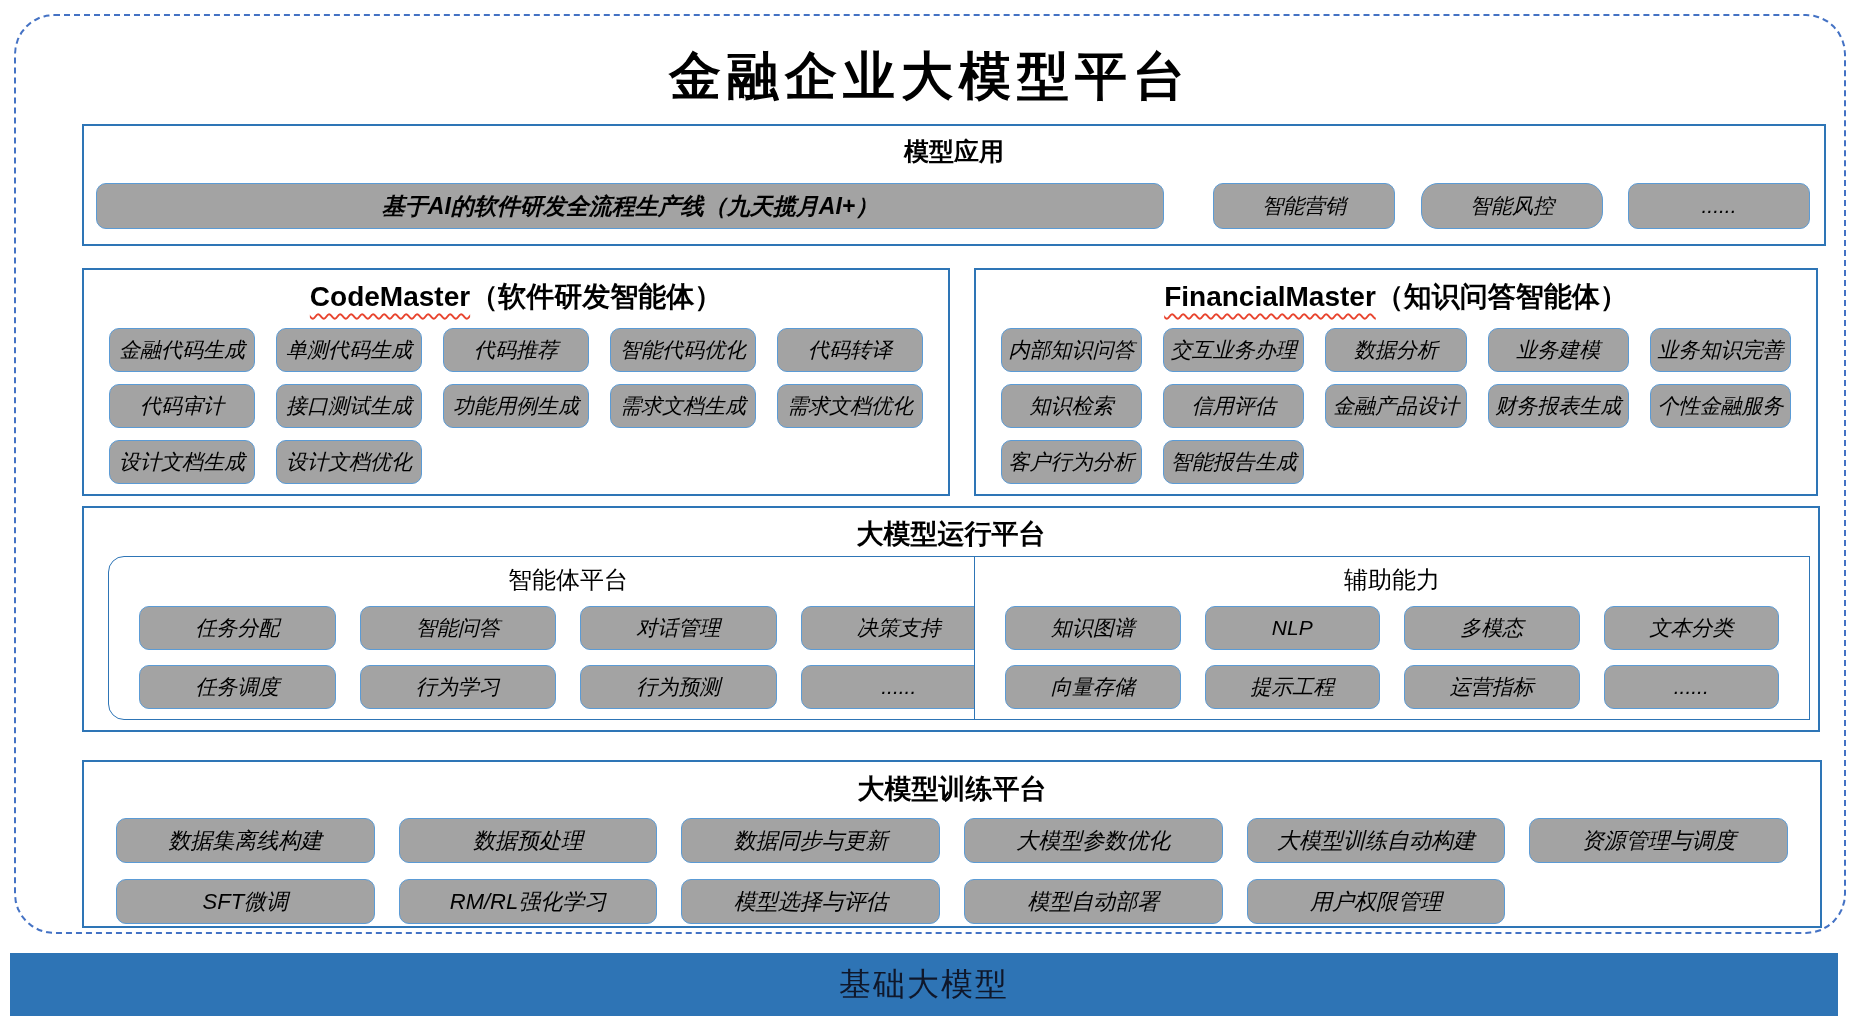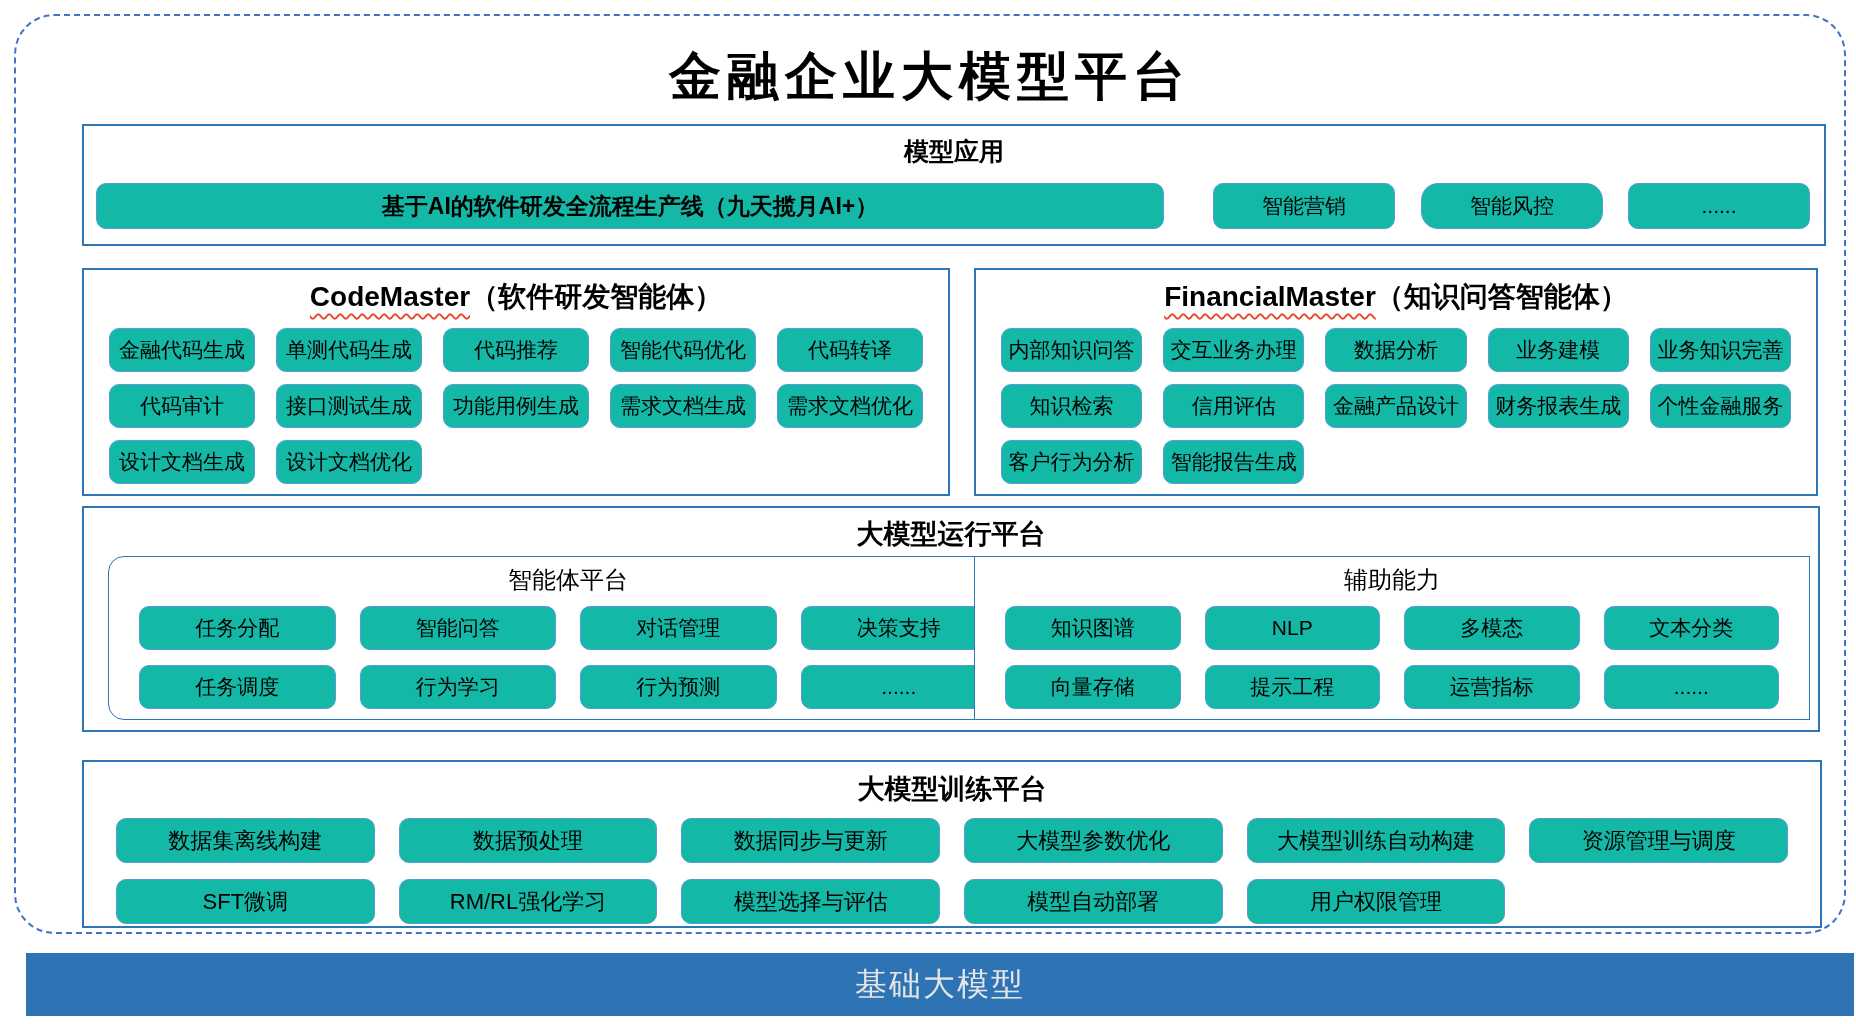--- a/index.html
+++ b/index.html
@@ -5,23 +5,23 @@
   html,body{margin:0;padding:0;background:#ffffff;}
   .page{position:relative;width:1856px;height:1024px;background:#ffffff;
         font-family:"Liberation Sans","DejaVu Sans",sans-serif;color:#000;overflow:hidden;}
   .dashed-frame{position:absolute;left:14px;top:14px;width:1828px;height:916px;
         border:2px dashed #4472C4;border-radius:40px;}
   .main-title{position:absolute;left:0;top:26px;width:100%;text-align:center;
         font-family:"DejaVu Serif","Liberation Serif",serif;
         font-size:52px;font-weight:bold;letter-spacing:6px;}
   .sec{position:absolute;border:2px solid #2E75B6;background:#ffffff;box-sizing:border-box;}
   .sec-title{text-align:center;font-weight:bold;}
-  .box{box-sizing:border-box;border:1.5px solid #5B9BD5;border-radius:10px;background:#14b8a6;
+  .box{box-sizing:border-box;border:1.5px solid #5B9BD5;border-radius:10px;background:#a3a3a3;
         display:flex;align-items:center;justify-content:center;
-        font-size:21px;white-space:nowrap;overflow:hidden;}
+        font-size:21px;white-space:nowrap;overflow:hidden;font-style:italic;}
   
   .sec1{left:66px;top:108px;width:1744px;height:122px;}
   .sec1 .sec-title{margin-top:9px;font-size:25px;}
   .sec1 .box{position:absolute;top:57px;height:46px;}
   .s1-big{left:12px;width:1068px;font-weight:bold;font-size:23px;}
   .s1-b2{left:1129px;width:182px;}
   .s1-b3{left:1337px;width:182px;border-radius:17px;}
   .s1-b4{left:1544px;width:182px;}
   
   .sec2l{left:66px;top:252px;width:868px;height:228px;}
@@ -42,23 +42,23 @@
   .gridsub{display:grid;grid-template-columns:repeat(4,1fr);column-gap:24px;row-gap:15px;
         padding:10px 30px 0 30px;}
   .gridsub .box{height:44px;}
   
   .sec4{left:66px;top:744px;width:1740px;height:168px;}
   .sec4 .sec-title{margin-top:9px;font-size:27px;}
   .grid6{display:grid;grid-template-columns:repeat(6,1fr);column-gap:24px;row-gap:16px;
         padding:11px 32px 0 32px;}
   .grid6 .box{height:45px;font-size:22px;}
   
-  .foundation-bar{position:absolute;left:26px;top:953px;width:1828px;height:63px;
+  .foundation-bar{position:absolute;left:10px;top:953px;width:1828px;height:63px;
         background:#2E74B5;display:flex;align-items:center;justify-content:center;
-        color:#e5e5e5;font-size:32px;letter-spacing:2px;}
+        color:#0f172a;font-size:32px;letter-spacing:2px;}
 </style>
 </head>
 <body>
 
 <div class="page">
 
   <div class="dashed-frame">
 
     <div class="main-title">金融企业大模型平台</div>
 

